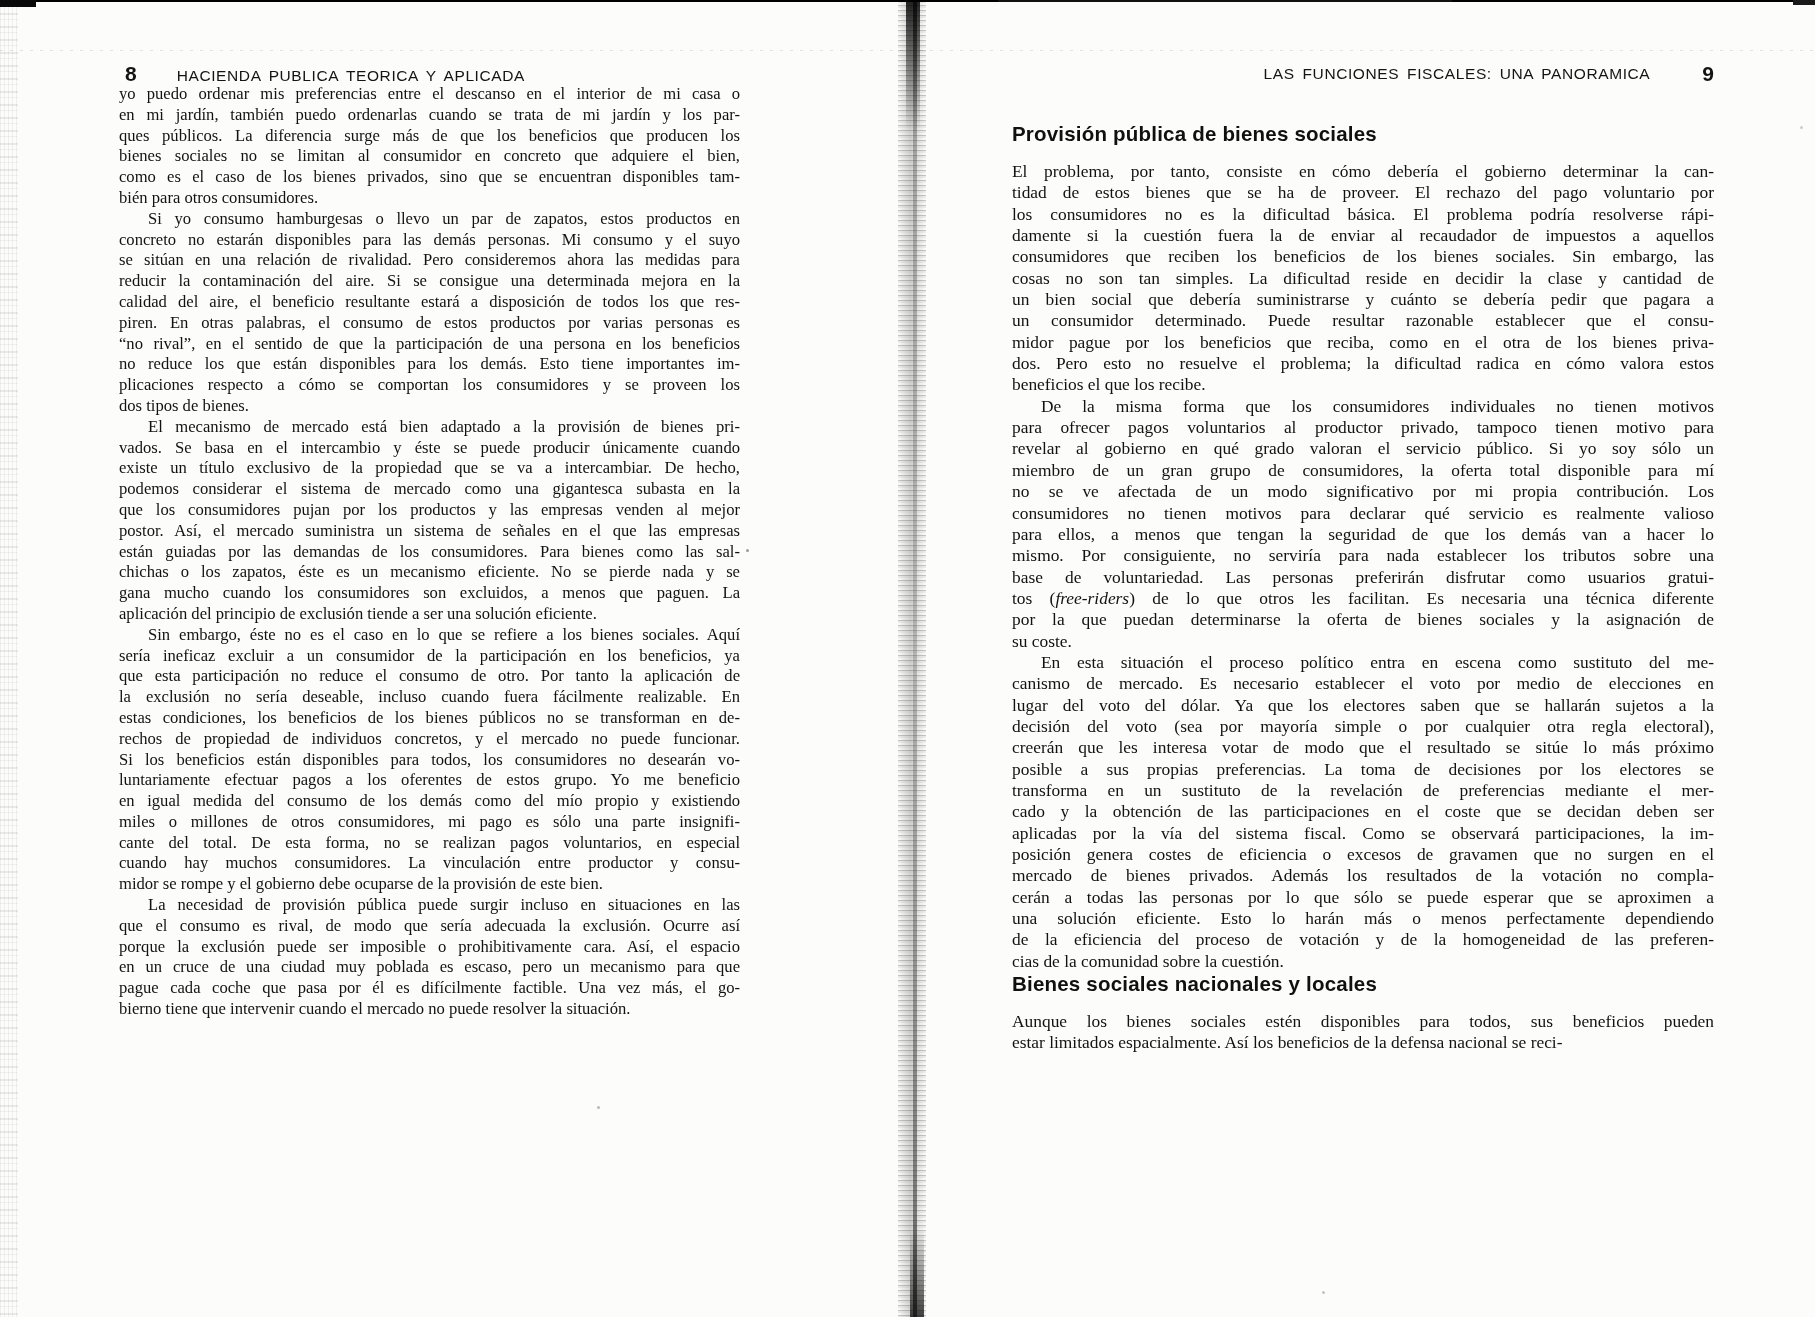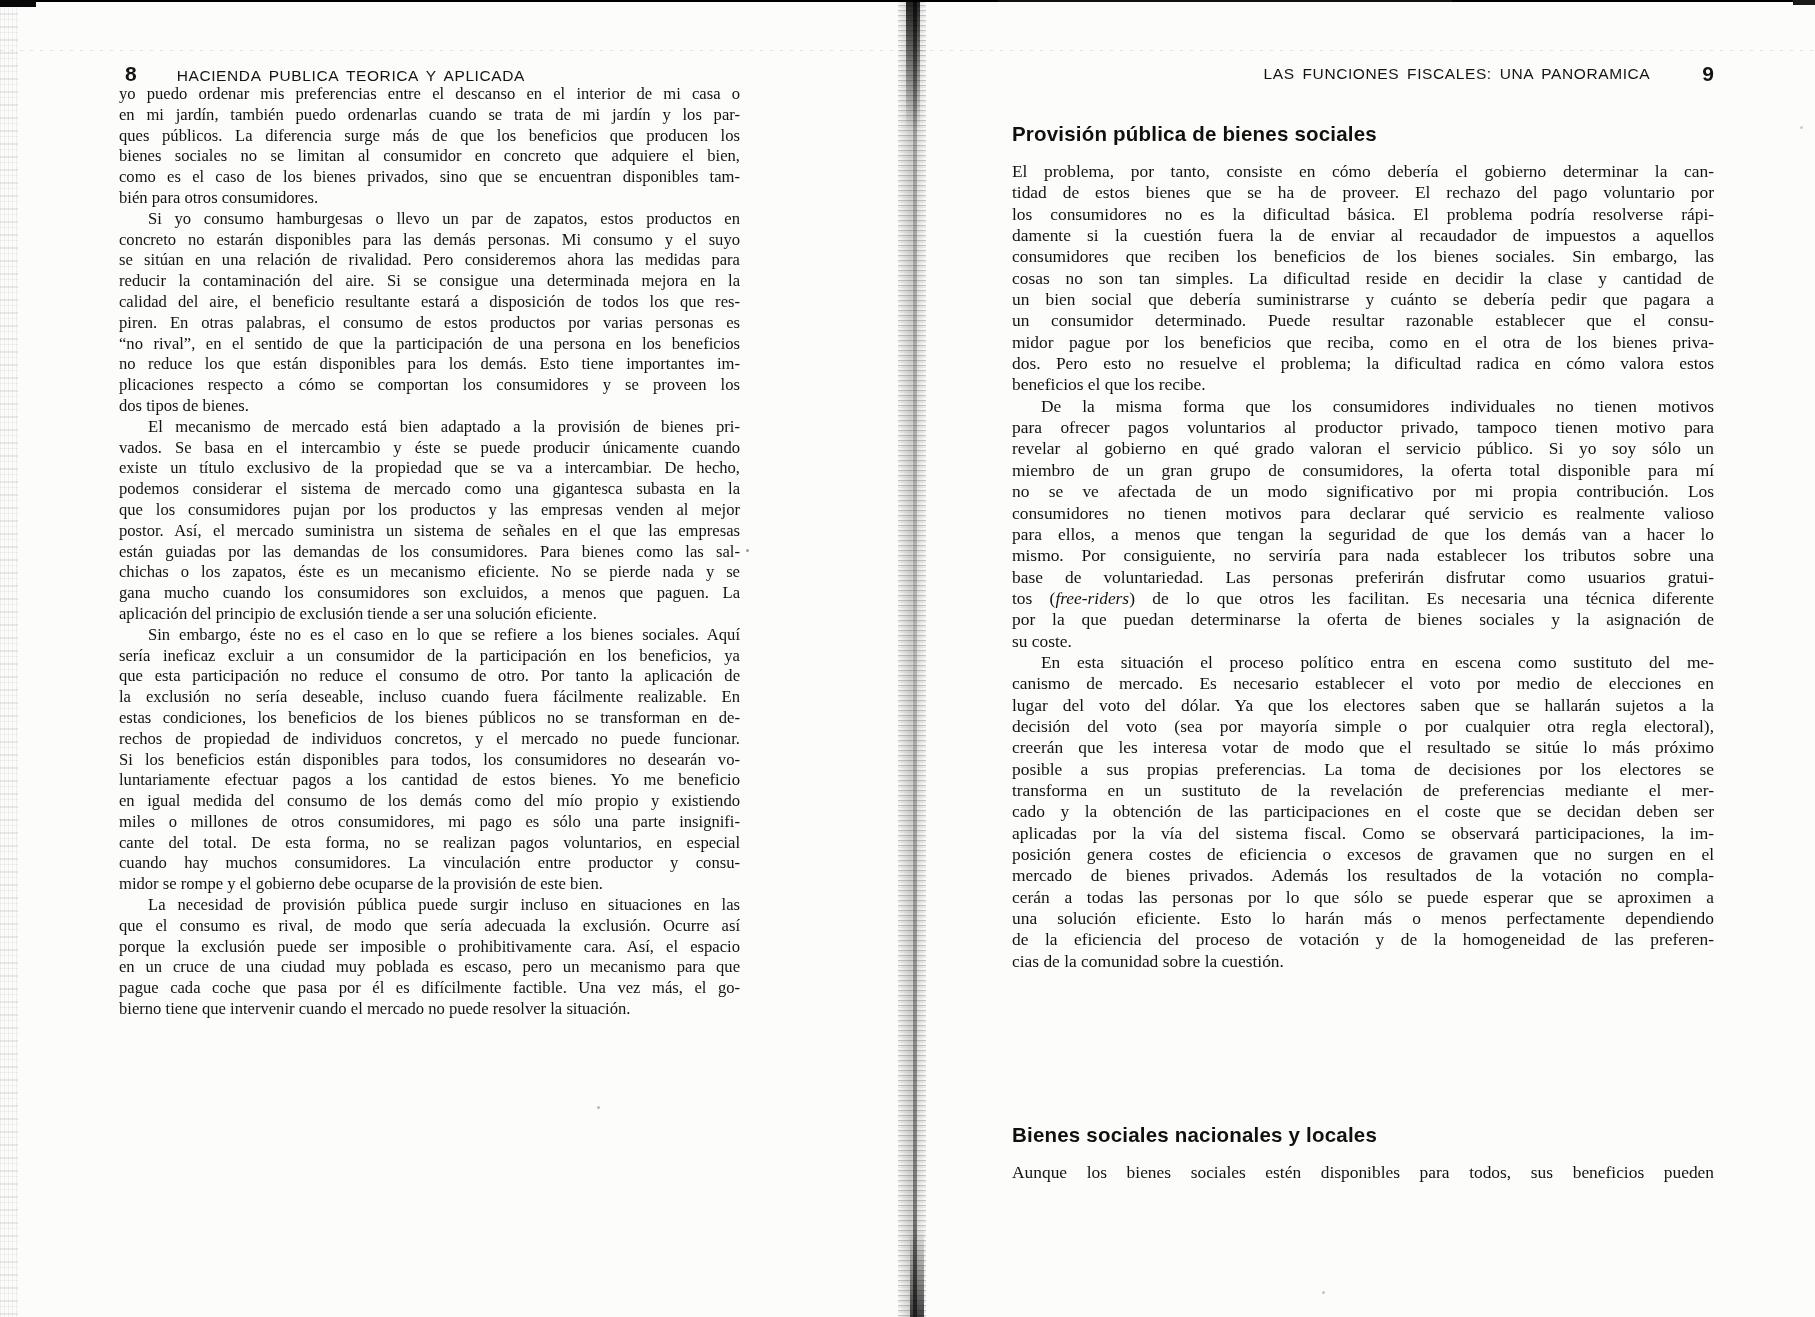--- a/index.html
+++ b/index.html
@@ -51,21 +51,21 @@
   .body-right { left:1012px; top:122px; width:702px; font-size:17.4px; line-height:21.35px; }
   .para { margin:0; }
   .line { text-align:justify; text-align-last:justify; text-justify:inter-word; white-space:normal; }
   .line.last { text-align-last:left; }
   .para.indent .line.first { text-indent:29px; }
   .section-heading {
     font-family:Liberation Sans, sans-serif; font-weight:bold;
     font-size:20.5px; line-height:24px; color:#101010;
     letter-spacing:0.2px; margin:0 0 15px 0; text-align:left;
   }
-  .section + .section { margin-top:151px; }
+  .section + .section { }
   em { font-style:italic; }
 </style>
 </head>
 <body>
 
 <div class="canvas">
 
   <div class="left-edge-noise"></div>
   <div class="gutter"></div>
   <div class="gutter-core"></div>
@@ -119,21 +119,21 @@
           <div class="line last">aplicación del principio de exclusión tiende a ser una solución eficiente.</div>
         </div>
         <div class="para indent">
           <div class="line first">Sin embargo, éste no es el caso en lo que se refiere a los bienes sociales. Aquí</div>
           <div class="line">sería ineficaz excluir a un consumidor de la participación en los beneficios, ya</div>
           <div class="line">que esta participación no reduce el consumo de otro. Por tanto la aplicación de</div>
           <div class="line">la exclusión no sería deseable, incluso cuando fuera fácilmente realizable. En</div>
           <div class="line">estas condiciones, los beneficios de los bienes públicos no se transforman en de-</div>
           <div class="line">rechos de propiedad de individuos concretos, y el mercado no puede funcionar.</div>
           <div class="line">Si los beneficios están disponibles para todos, los consumidores no desearán vo-</div>
-          <div class="line">luntariamente efectuar pagos a los cantidad de estos bienes. Yo me beneficio</div>
+          <div class="line">luntariamente efectuar pagos a los oferentes de estos grupo. Yo me beneficio</div>
           <div class="line">en igual medida del consumo de los demás como del mío propio y existiendo</div>
           <div class="line">miles o millones de otros consumidores, mi pago es sólo una parte insignifi-</div>
           <div class="line">cante del total. De esta forma, no se realizan pagos voluntarios, en especial</div>
           <div class="line">cuando hay muchos consumidores. La vinculación entre productor y consu-</div>
           <div class="line last">midor se rompe y el gobierno debe ocuparse de la provisión de este bien.</div>
         </div>
         <div class="para indent">
           <div class="line first">La necesidad de provisión pública puede surgir incluso en situaciones en las</div>
           <div class="line">que el consumo es rival, de modo que sería adecuada la exclusión. Ocurre así</div>
           <div class="line">porque la exclusión puede ser imposible o prohibitivamente cara. Así, el espacio</div>
@@ -194,18 +194,19 @@
             <div class="line">cerán a todas las personas por lo que sólo se puede esperar que se aproximen a</div>
             <div class="line">una solución eficiente. Esto lo harán más o menos perfectamente dependiendo</div>
             <div class="line">de la eficiencia del proceso de votación y de la homogeneidad de las preferen-</div>
             <div class="line last">cias de la comunidad sobre la cuestión.</div>
           </div>
         </div>
         <div class="section">
           <div class="section-heading">Bienes sociales nacionales y locales</div>
           <div class="para">
             <div class="line first">Aunque los bienes sociales estén disponibles para todos, sus beneficios pueden</div>
+            <div class="line last">estar limitados espacialmente. Así los beneficios de la defensa nacional se reci-</div>
           </div>
         </div>
       </div>
   </div>
 
 </div>
 
 </body></html>

